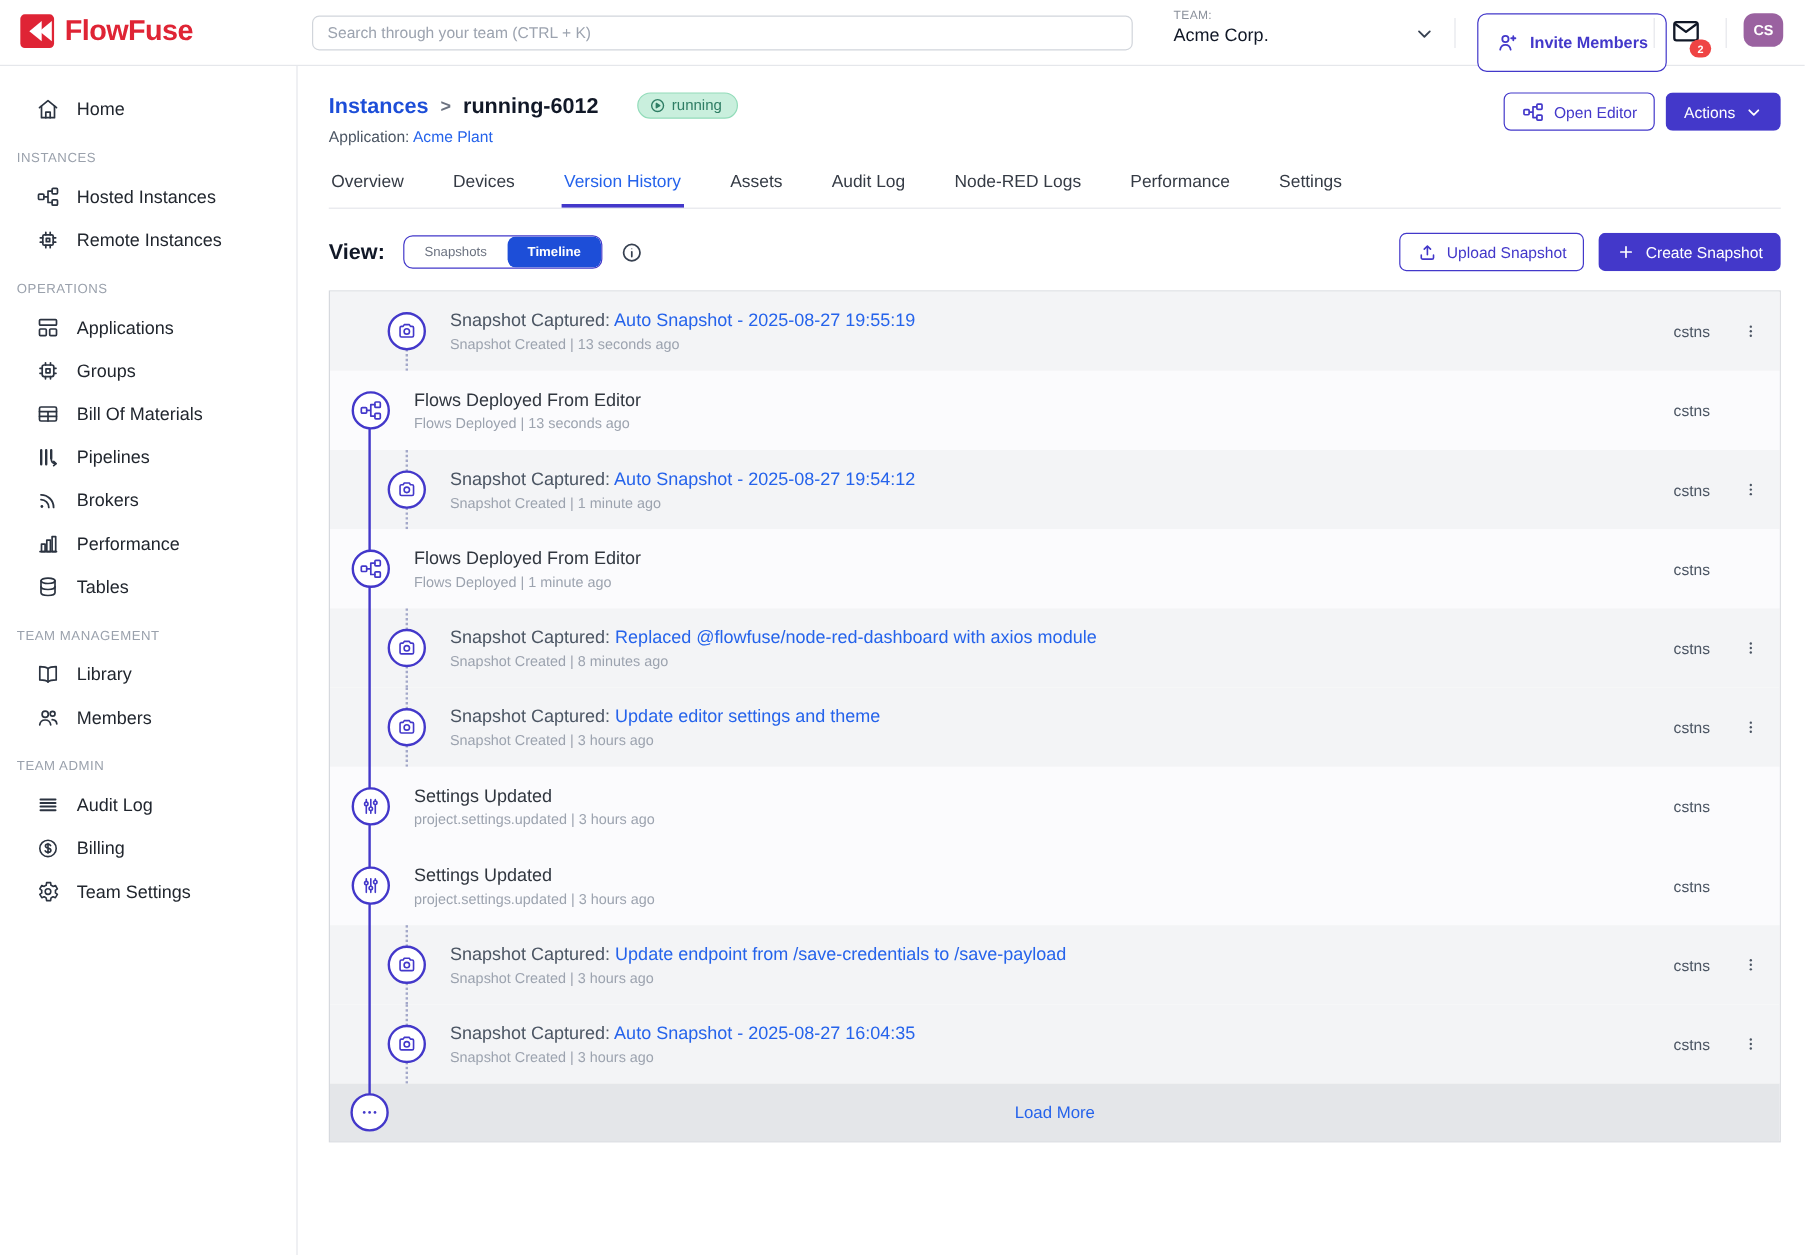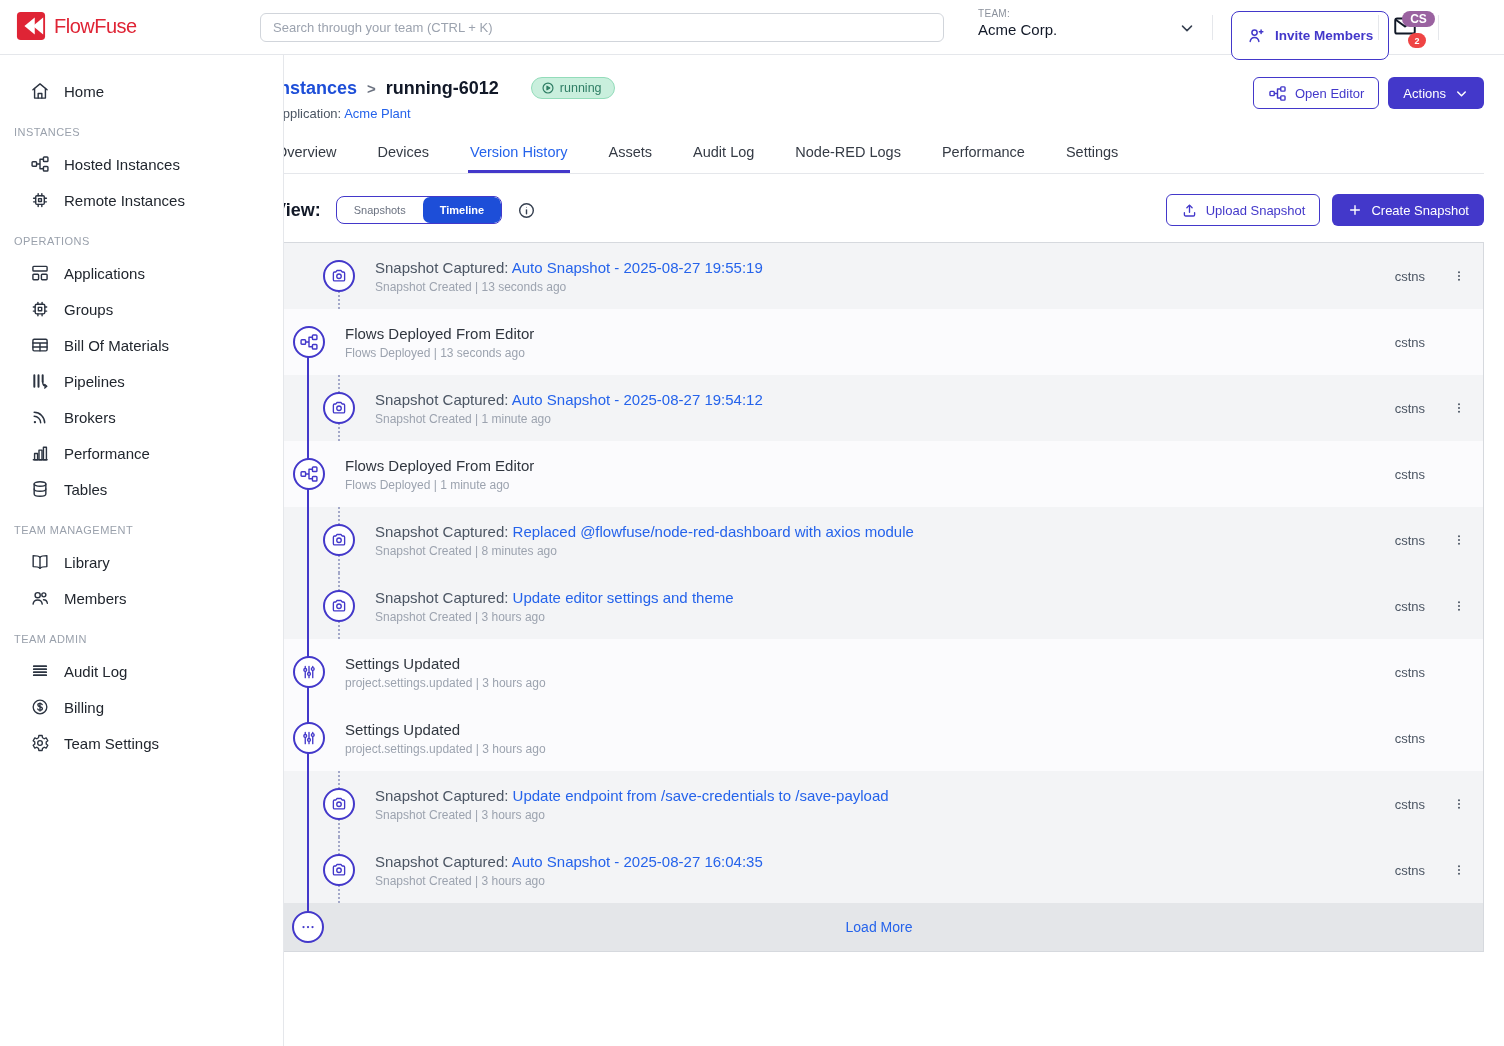--- a/index.html
+++ b/index.html
@@ -11,35 +11,35 @@
   }
   *{box-sizing:border-box;margin:0;padding:0}
   html,body{width:1504px;height:1046px;overflow:hidden}
   body{font-family:"Liberation Sans",sans-serif;background:#fff;color:var(--text-dark);position:relative}
   .icon{display:inline-flex;align-items:center;justify-content:center}
   .icon svg{display:block}
 
   
   .topbar{position:absolute;left:0;top:0;width:1504px;height:55px;background:#fff;border-bottom:1px solid var(--line);z-index:10}
   .logo{position:absolute;left:16px;top:11px;display:flex;align-items:center;gap:8px;cursor:pointer}
-  .logo-text{font-size:20px;font-weight:400;color:var(--red);letter-spacing:-0.5px}
+  .logo-text{font-size:24px;font-weight:700;color:var(--red);letter-spacing:-0.5px}
   .search{position:absolute;left:260px;top:13px;width:684px;height:29px;border:1px solid #d1d5db;border-radius:6px;padding:0 12px;font-size:13px;color:#374151;font-family:"Liberation Sans",sans-serif;outline:none}
   .search::placeholder{color:#9ca3af}
   .team{position:absolute;left:978px;top:8px;cursor:pointer}
   .team-label{font-size:10px;color:#8b919c;letter-spacing:.03em}
   .team-name{font-size:15px;color:#111827;margin-top:2px}
   .chevron{position:absolute;left:1178px;top:19px;color:#374151}
   .vdiv{position:absolute;top:15px;width:1px;height:25px;background:var(--line)}
   .invite-btn{position:absolute;left:1231px;top:11px;height:49px;display:flex;align-items:center;gap:9px;padding:0 15px;border:1px solid var(--indigo);border-radius:8px;background:#fff;color:var(--indigo);font-size:13.5px;font-weight:700;cursor:pointer}
   .mail{position:absolute;left:1392px;top:13px;cursor:pointer;color:#111827}
   .mail-badge{position:absolute;left:1408px;top:33px;min-width:18px;height:15px;border-radius:999px;background:var(--notif-red);color:#fff;font-size:9px;font-weight:700;display:flex;align-items:center;justify-content:center;padding:0 4px}
-  .avatar{position:absolute;left:1402px;top:11px;width:33px;height:16px;border-radius:9px;background:var(--avatar-purple);color:#fff;font-size:12px;font-weight:700;display:flex;align-items:center;justify-content:center;cursor:pointer}
+  .avatar{position:absolute;left:1453px;top:11px;width:33px;height:28px;border-radius:9px;background:var(--avatar-purple);color:#fff;font-size:12px;font-weight:700;display:flex;align-items:center;justify-content:center;cursor:pointer}
 
   
-  .sidebar{position:absolute;left:0;top:55px;bottom:0;width:284px;border-right:1px solid var(--line);background:#fff;padding-top:18px;z-index:5}
+  .sidebar{position:absolute;left:0;top:55px;bottom:0;width:248px;border-right:1px solid var(--line);background:#fff;padding-top:18px;z-index:5}
   .side-header{padding:9px 14px 8px;font-size:11px;color:#9aa1ac;letter-spacing:.04em;margin-top:8px}
   .side-item{height:36px;display:flex;align-items:center;padding-left:30px;gap:14px;font-size:15px;color:#21262e;cursor:pointer}
   .side-item .icon{color:#2b3340}
 
   
   .content{position:absolute;left:249px;top:55px;right:0;bottom:0;padding:22px 20px 0 25px;background:#fff;overflow:hidden}
   .page-head{display:flex;justify-content:space-between;align-items:flex-start}
   .crumbs{display:flex;align-items:center;gap:10px}
   .crumb-root{font-size:18px;font-weight:700;color:#1d4ed8;cursor:pointer}
   .crumb-sep{font-size:15px;font-weight:700;color:#6b7280}

